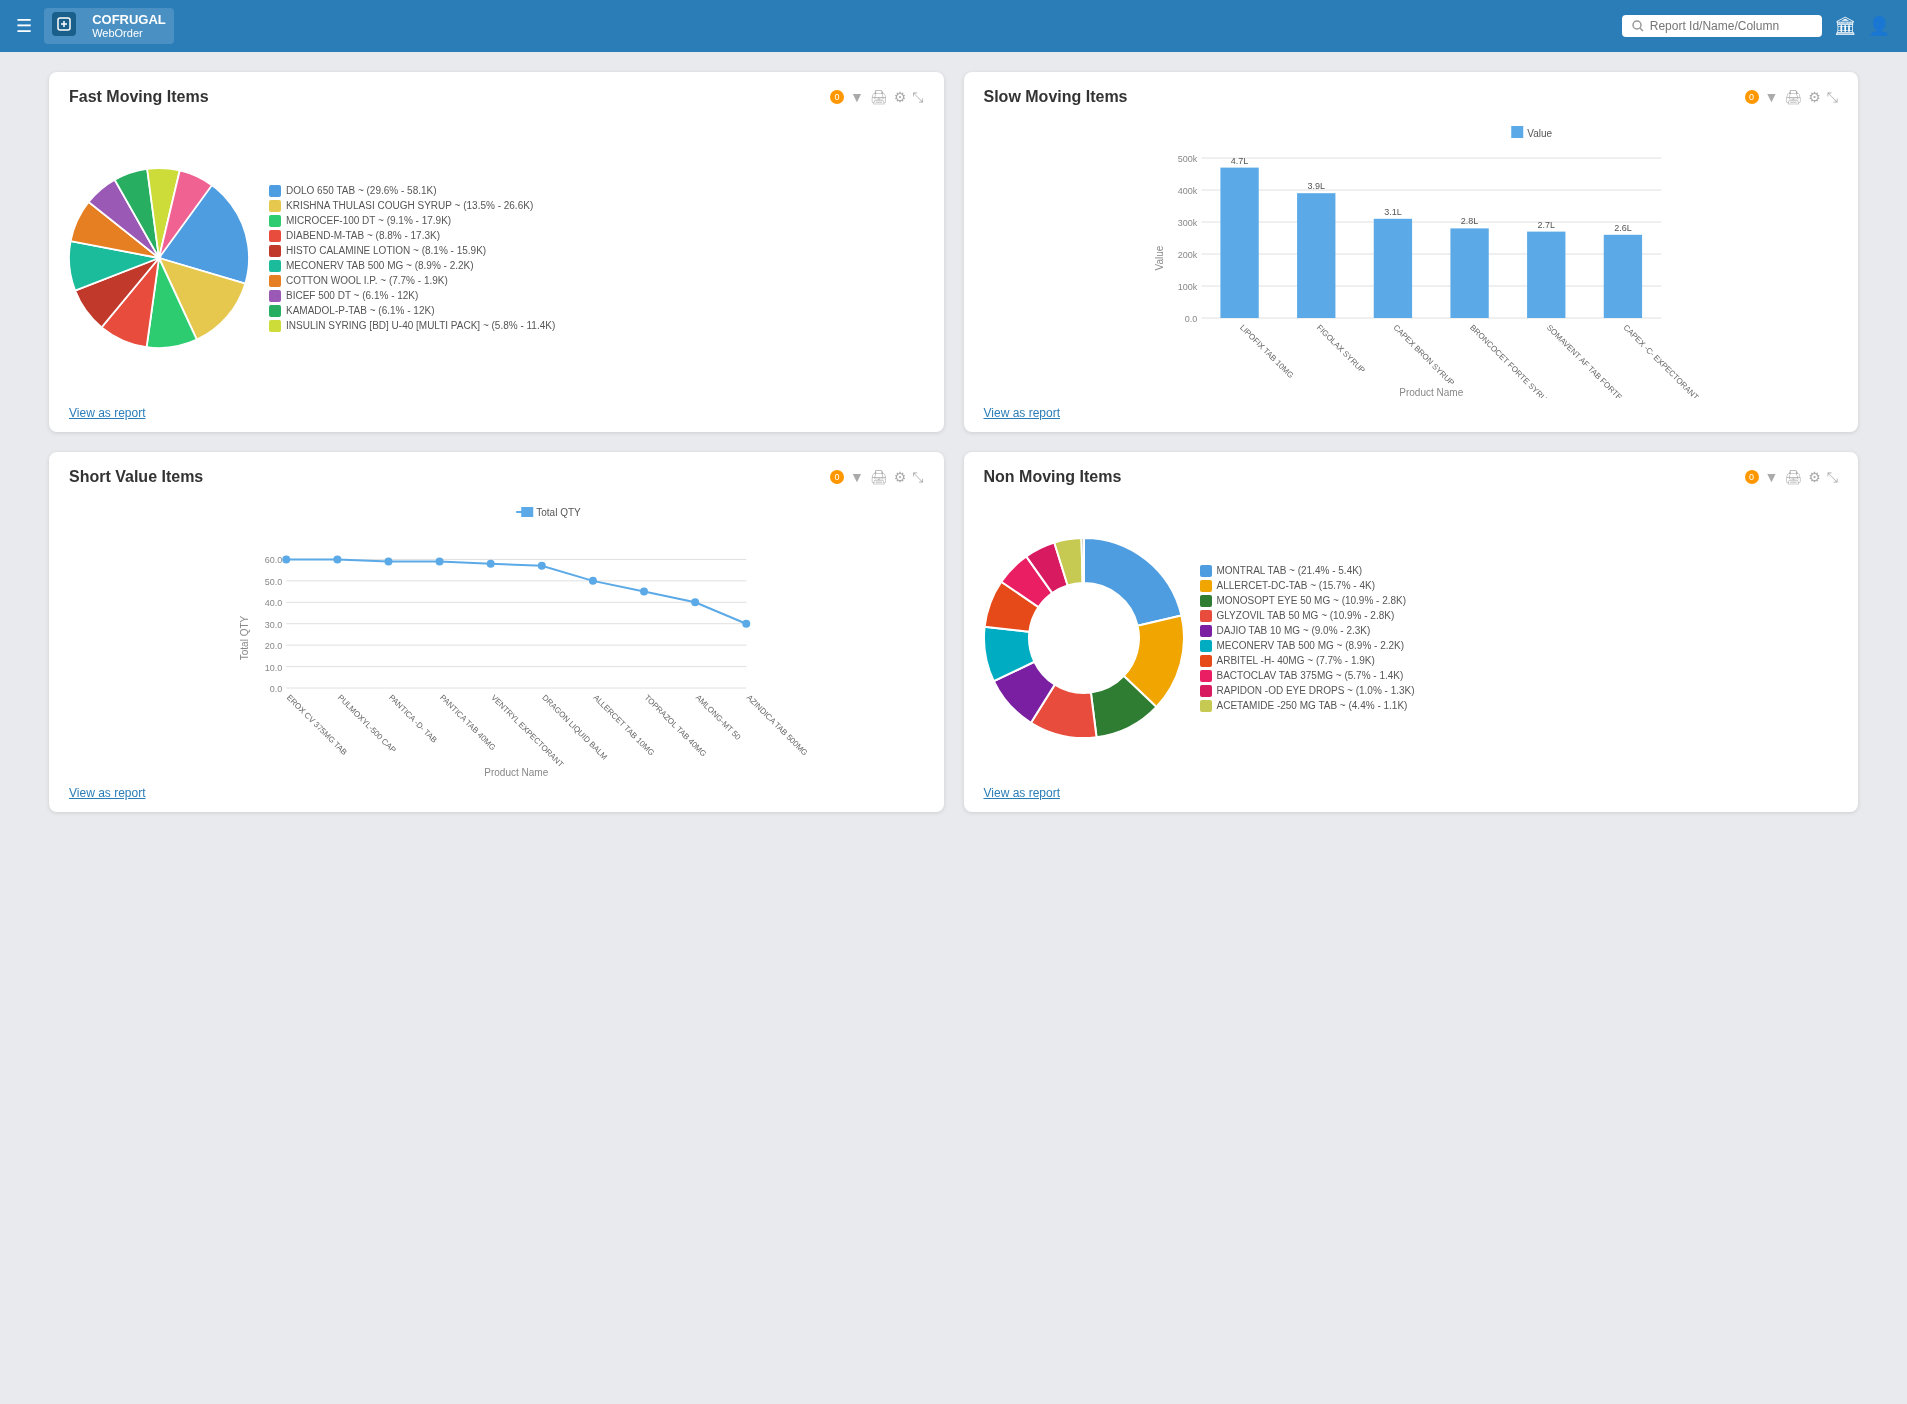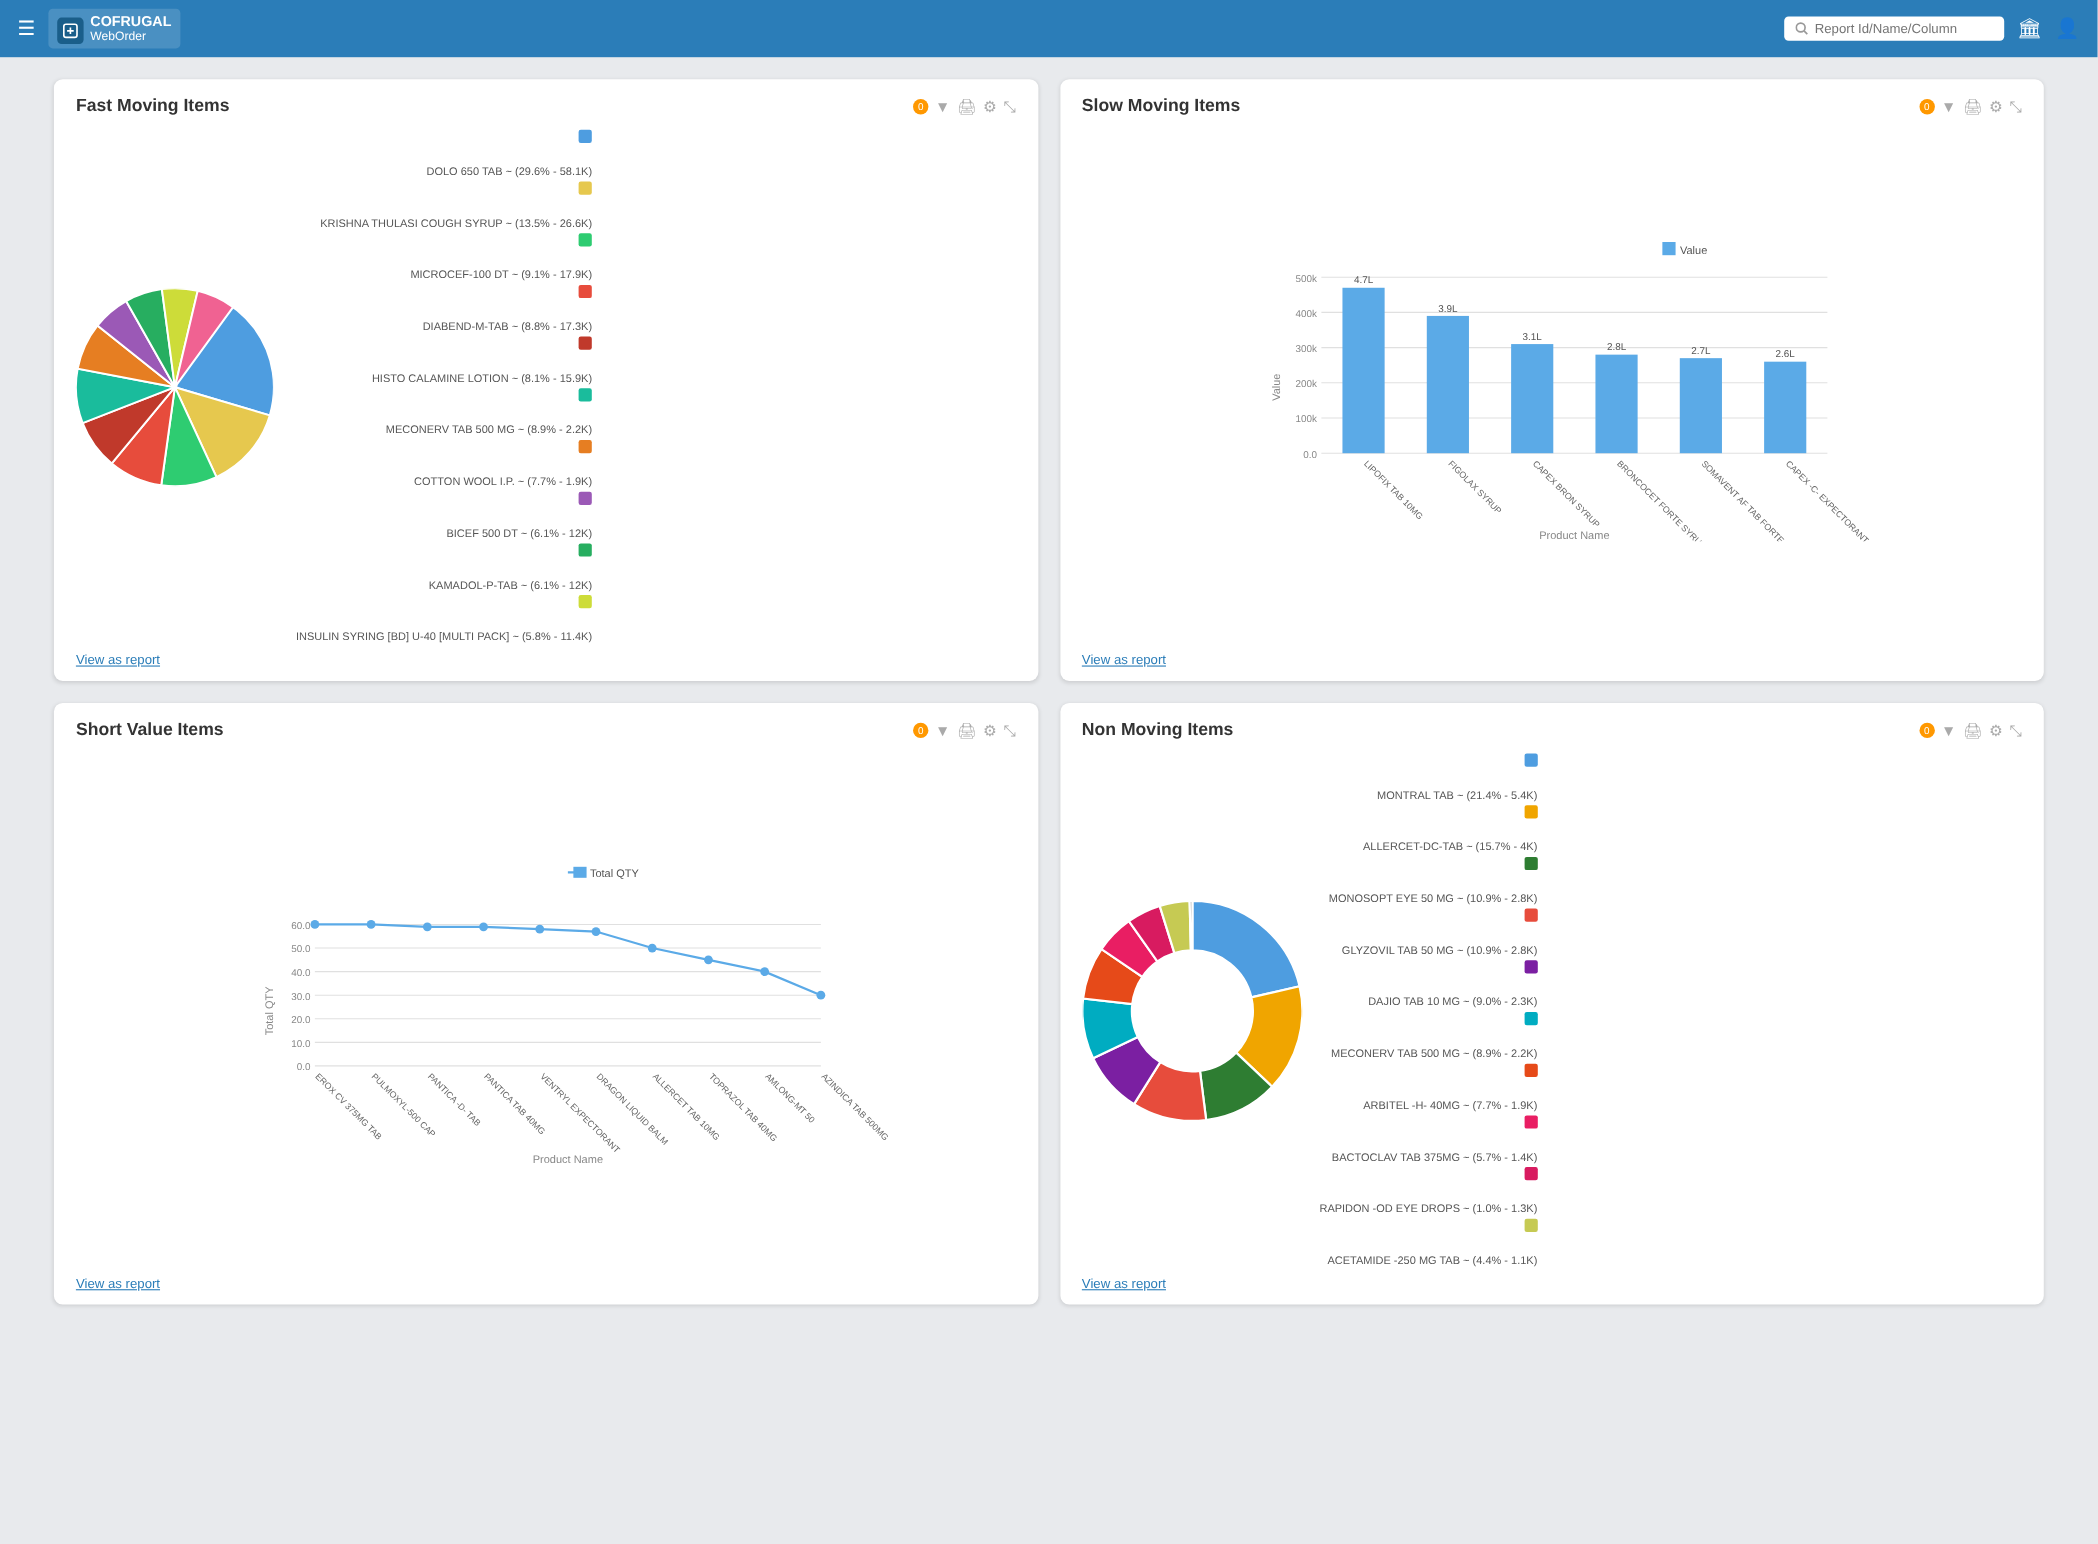--- a/index.html
+++ b/index.html
@@ -10,21 +10,21 @@
       background: #2b7db8;
       height: 52px;
       display: flex;
       align-items: center;
       padding: 0 16px;
       justify-content: space-between;
     }
     .header-left { display: flex; align-items: center; gap: 12px; }
     .hamburger { color: white; font-size: 18px; cursor: pointer; }
     .logo-box {
-      display: flex; align-items: flex-end; gap: 6px;
+      display: flex; align-items: flex-start; gap: 16px;
       background: rgba(255,255,255,0.15); border-radius: 4px; padding: 4px 8px;
     }
     .logo-icon { background: #1a5e8a; border-radius: 4px; width: 24px; height: 24px; display:flex; align-items:center; justify-content:center; }
     .logo-icon svg { width:16px; height:16px; }
     .logo-text { color: white; font-size: 13px; font-weight: bold; line-height: 1.2; }
     .logo-text span { display: block; font-size: 11px; font-weight: normal; }
     .header-right { display: flex; align-items: center; gap: 12px; }
     .search-box {
       background: white; border-radius: 4px; padding: 4px 10px;
       display: flex; align-items: center; gap: 6px; width: 200px;
@@ -53,21 +53,21 @@
     .card-actions { display: flex; align-items: center; gap: 6px; }
     .badge { background: #ff9800; color: white; border-radius: 50%; width: 14px; height: 14px; font-size: 9px; display:flex; align-items:center; justify-content:center; }
     .action-icon { color: #aaa; font-size: 14px; cursor: pointer; }
 
     .chart-area { flex: 1; display: flex; align-items: center; justify-content: center; min-height: 280px; }
     .view-report { color: #2b7db8; font-size: 12px; cursor: pointer; text-decoration: underline; margin-top: 8px; display: inline-block; }
 
     
     .pie-container { display: flex; align-items: center; gap: 20px; width: 100%; }
     .legend { display: flex; flex-direction: column; gap: 3px; font-size: 10px; color: #555; }
-    .legend-item { display: flex; align-items: flex-end; gap: 21px; flex-direction: column; }
+    .legend-item { display: flex; align-items: flex-start; gap: 5px; }
     .legend-dot { width: 12px; height: 12px; border-radius: 2px; flex-shrink: 0; }
 
     
     .donut-container { display: flex; align-items: center; gap: 16px; width: 100%; }
 
     svg text { font-family: Arial, sans-serif; }
   </style>
 </head>
 <body>
 

